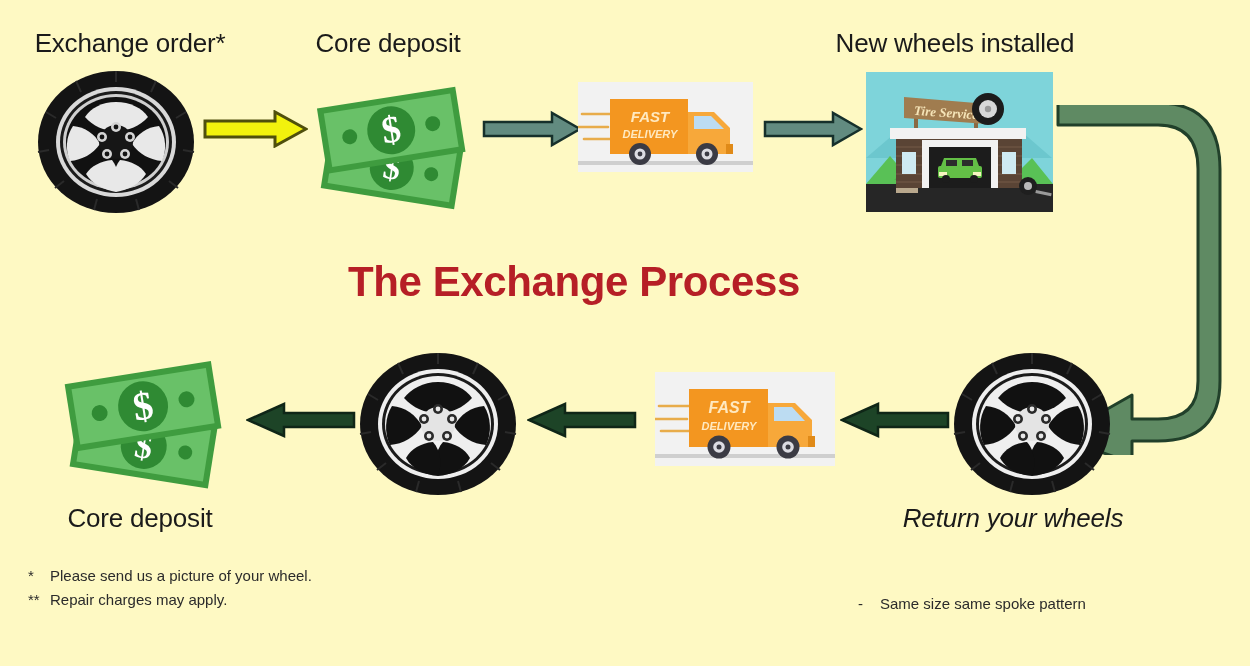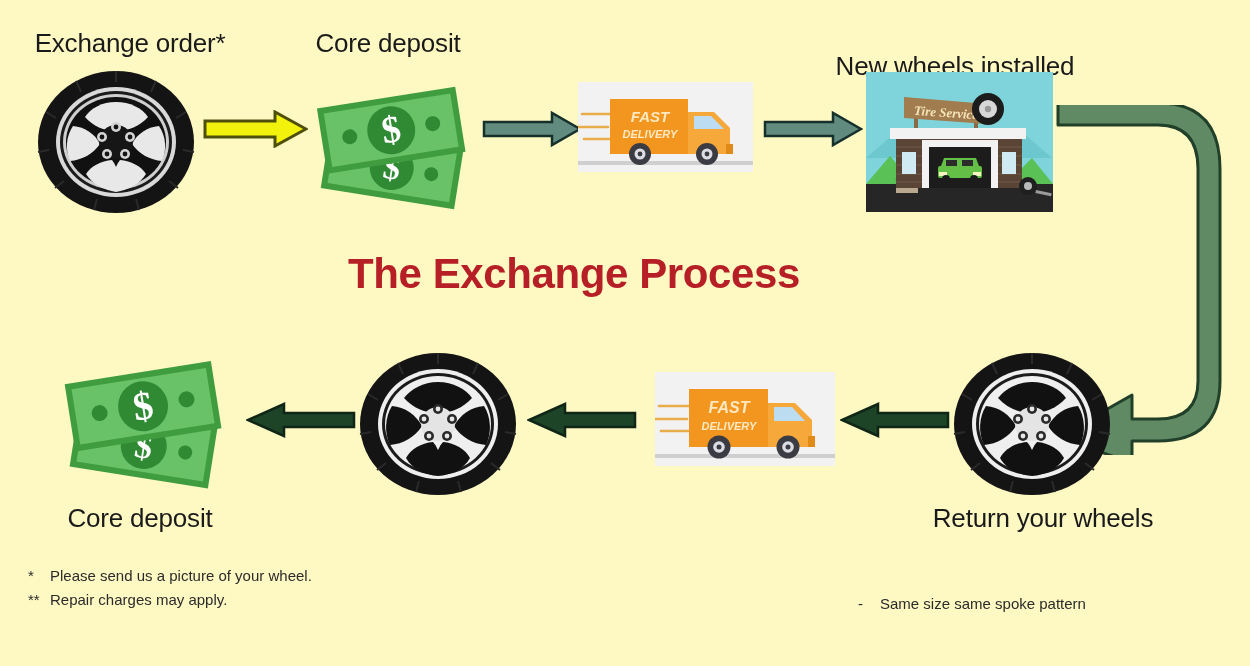--- a/index.html
+++ b/index.html
@@ -74,21 +74,21 @@
 </style>
 </head>
 <body>
 
 <div id="canvas">
 
   <div class="abs node-label" style="left:10px; top:28px; width:240px;">Exchange order*</div>
 
   <div class="abs node-label" style="left:288px; top:28px; width:200px;">Core deposit</div>
 
-  <div class="abs node-label" style="left:805px; top:28px; width:300px;margin-top:23px;">New wheels installed</div>
+  <div class="abs node-label" style="left:805px; top:28px; width:300px;">New wheels installed</div>
 
   <div class="wheel" style="left:36px; top:70px;">
     <svg width="160" height="145" viewBox="0 0 160 145">
 
       <ellipse cx="80" cy="72" rx="78" ry="71" fill="#141414"></ellipse>
 
       <g stroke="#2a2a2a" stroke-width="2">
         <line x1="80" y1="1" x2="80" y2="12"></line>
         <line x1="120" y1="11" x2="115" y2="22"></line>
         <line x1="150" y1="42" x2="140" y2="48"></line>
@@ -276,21 +276,21 @@
                L92 344
                L92 322
                L118 322
                Q180 322 180 262
                L180 50
                Q180 -16 118 -16
                L18 -16 Z" fill="#5f8a63" stroke="#21402a" stroke-width="3" stroke-linejoin="round" transform="translate(-8,14)"></path>
     </svg>
   </div>
 
-  <div class="abs title" style="left: 348px; top: 250px; color: rgb(182, 31, 38);">The Exchange Process</div>
+  <div class="abs title" style="left: 348px; top: 258px; color: rgb(182, 31, 38);">The Exchange Process</div>
 
   <div class="money" style="left:55px; top:350px;">
     <svg width="180" height="140" viewBox="0 0 180 140">
 
       <g transform="rotate(9 90 88)">
         <rect x="20" y="64" width="140" height="64" fill="#3f9c3f"></rect>
         <rect x="26" y="70" width="128" height="52" fill="#69c168"></rect>
         <circle cx="90" cy="96" r="23" fill="#2f8a33"></circle>
         <text x="90" y="108" font-family="Liberation Serif, serif" font-size="35" font-weight="bold" fill="#ffffff" text-anchor="middle">$</text>
         <circle cx="48" cy="96" r="7" fill="#2f8a33"></circle>
@@ -435,21 +435,21 @@
           <circle cx="66" cy="67" r="2.4" fill="#e8e8e8"></circle>
       </g>
     </svg>
   </div>
 
   <div class="abs node-label wrap" style="left:30px; top:503px; width:220px;">
     <div>Core deposit</div>
   </div>
 
 
-  <div class="abs node-label" style="left:898px; top:503px; width:290px;">Return your wheels</div>
+  <div class="abs node-label" style="left:868px; top:503px; width:290px;font-style:italic;">Return your wheels</div>
 
   <div class="abs" style="left:28px; top:564px;">
     <div class="footnote">
       <span class="mark">*</span><span>Please send us a picture of your wheel.</span>
     </div>
     <div class="footnote">
       <span class="mark">**</span><span>Repair charges may apply.</span>
     </div>
   </div>
 

